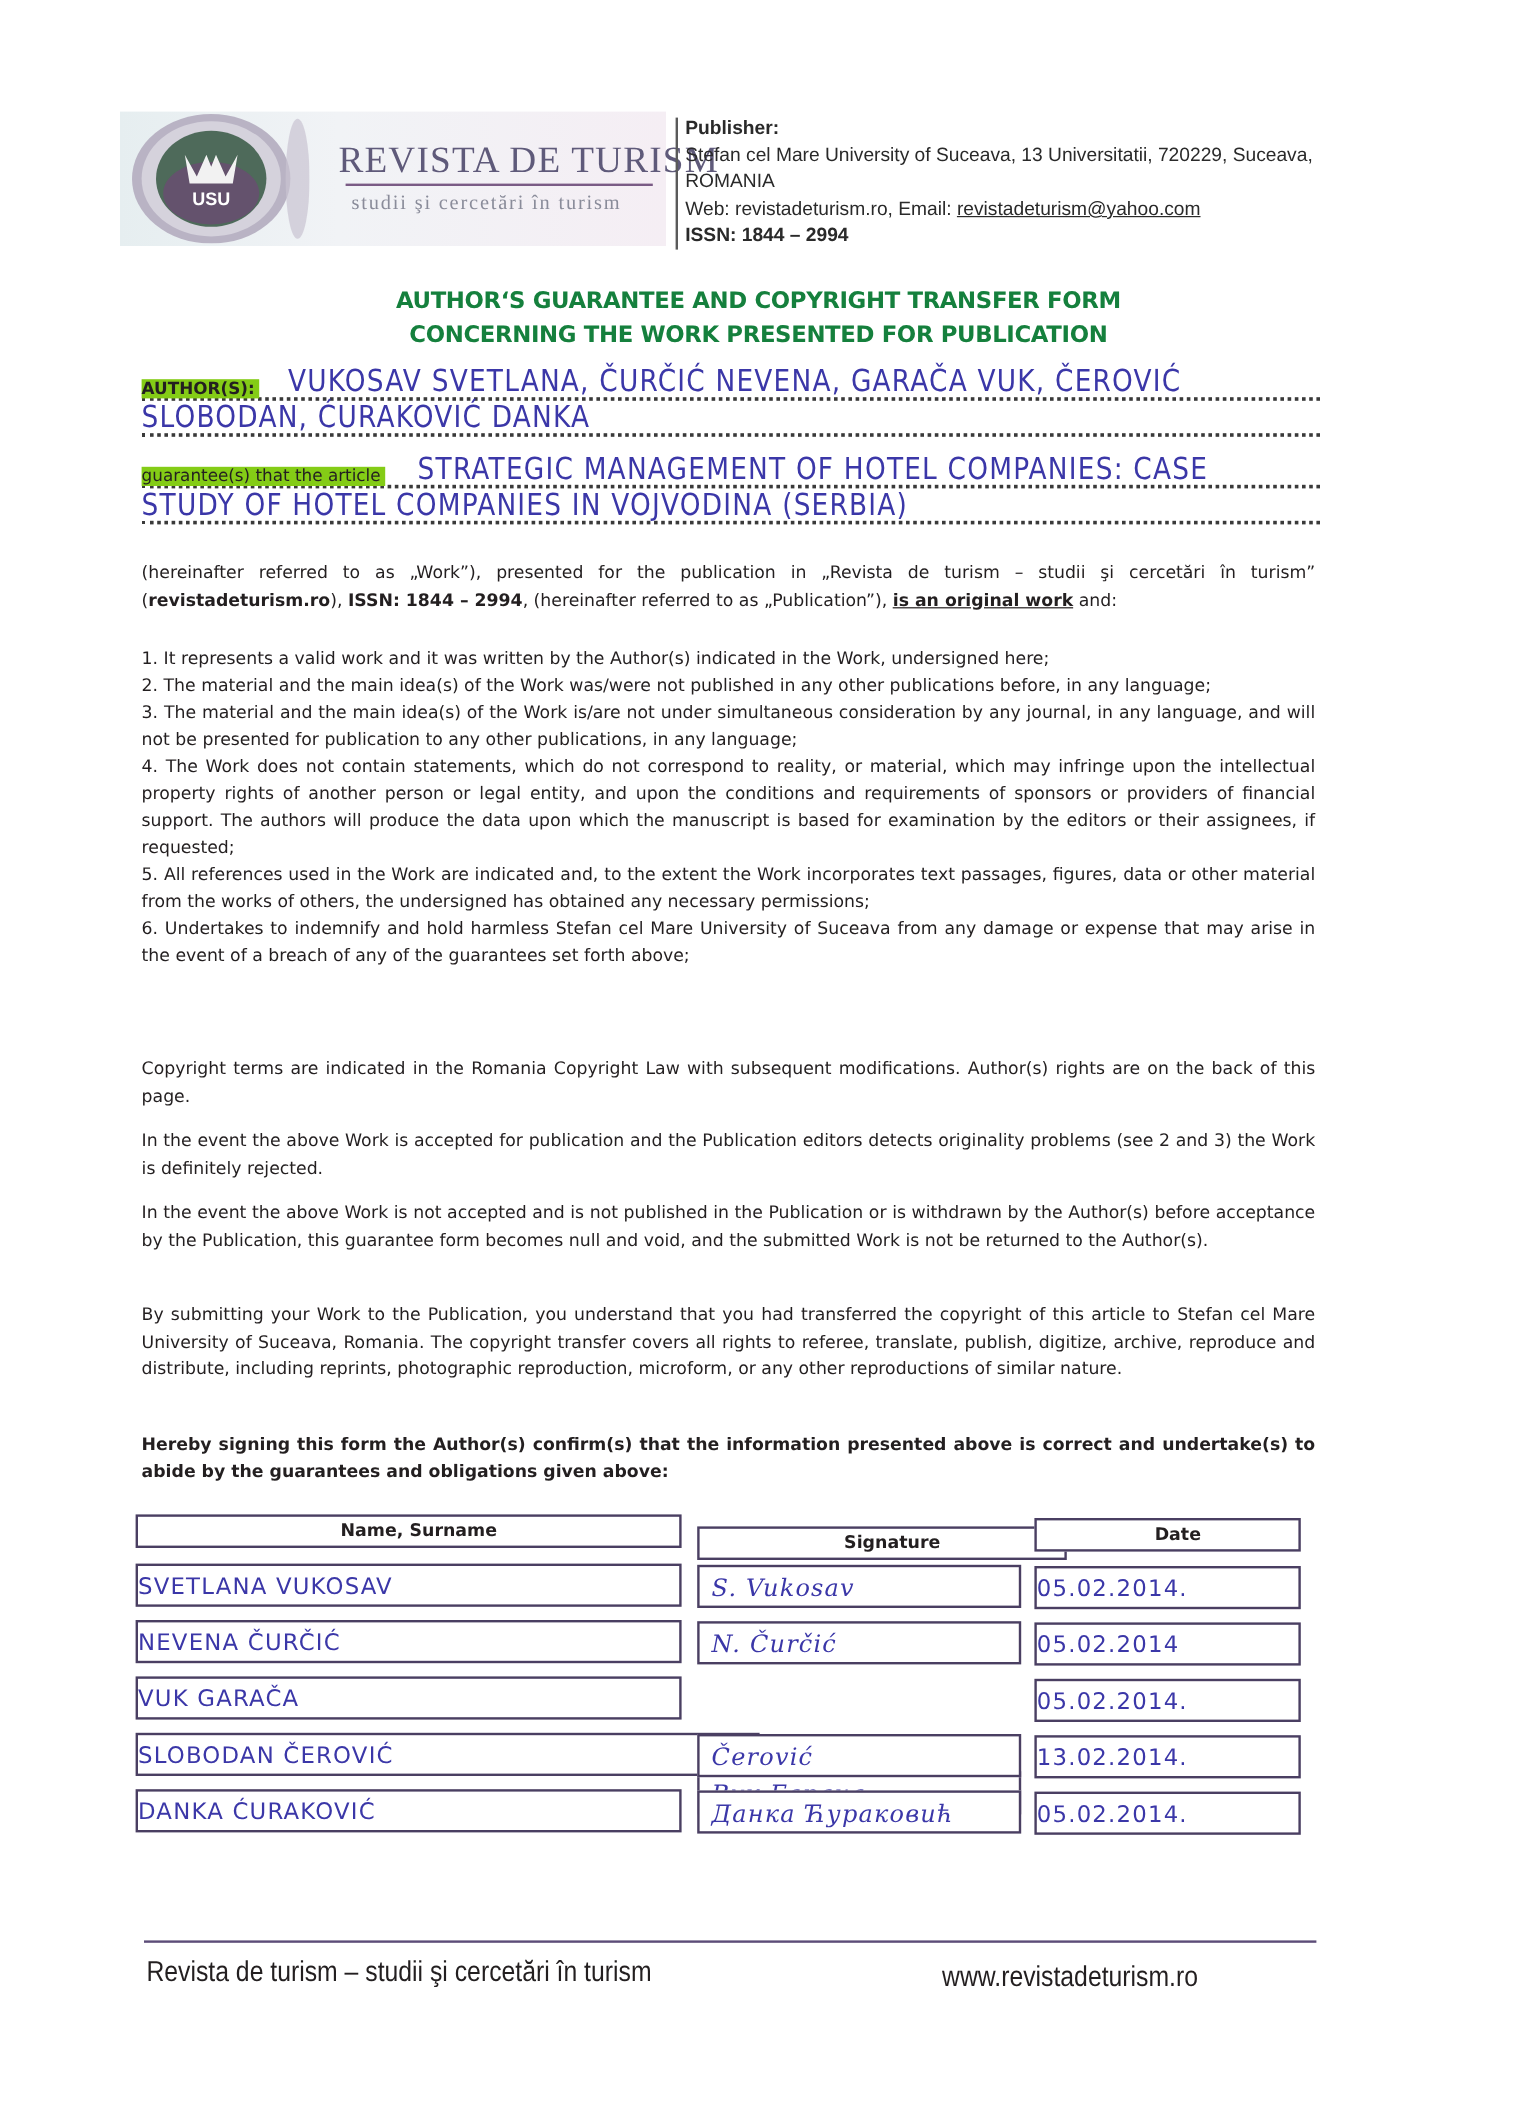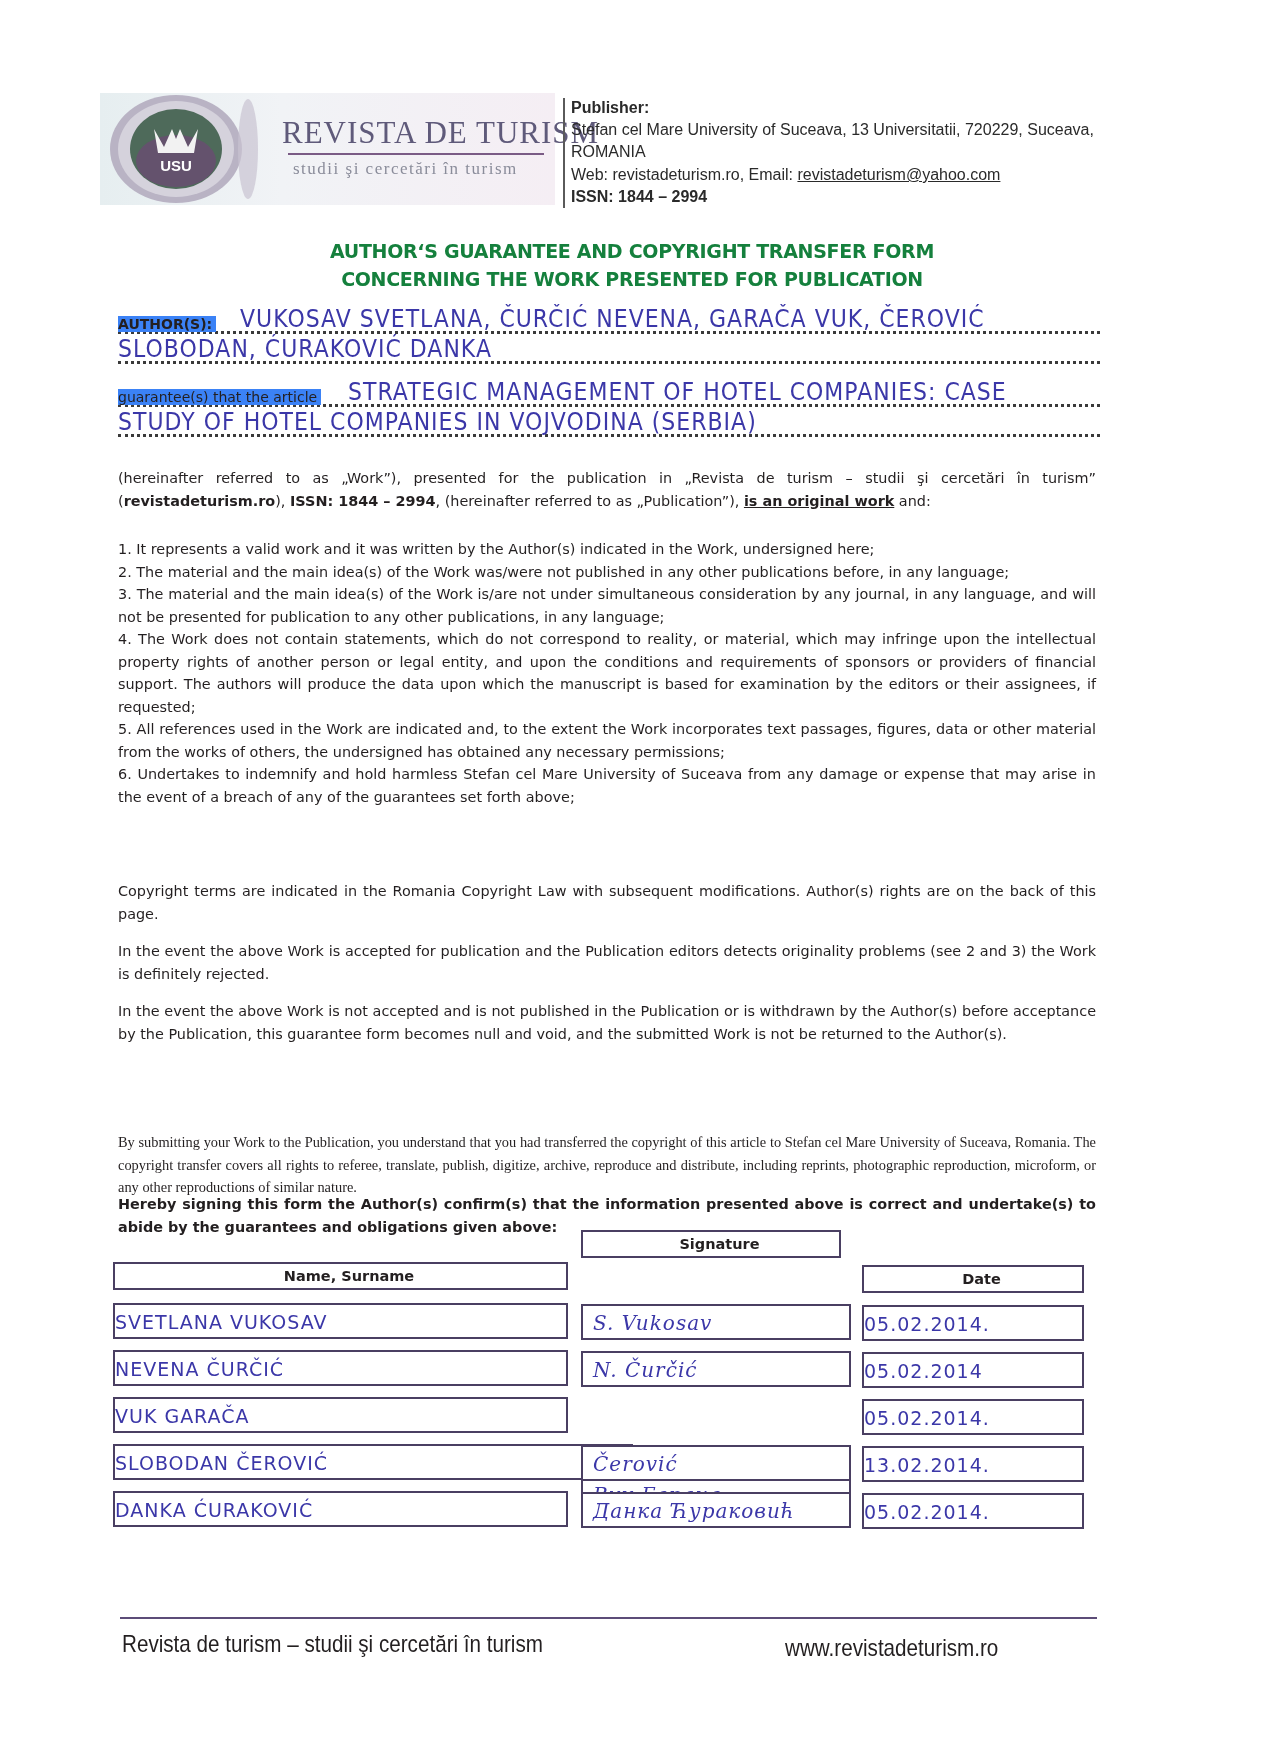--- a/index.html
+++ b/index.html
@@ -29,21 +29,21 @@
   .pub { left: 571px; font-size: 16px; line-height: 22px; white-space: nowrap; color: #2a2a2a;
          font-family: "Liberation Sans Narrow", "Liberation Sans", sans-serif; transform-origin: left top; }
   .pub.b { font-weight: bold; }
   .pub .ul { text-decoration: underline; }
   
   .title { left: 0; width: 1264px; text-align: center; font-family: "DejaVu Sans", sans-serif;
            font-weight: bold; font-size: 19px; color: #15803d; letter-spacing: -0.3px; }
   
   .field-row { left: 118px; width: 982px; height: 30px; }
   .dots { position: absolute; left: 0; right: 0; bottom: 0; border-bottom: 3px dotted #3a3a3a; height: 0; }
-  .lab { position: absolute; bottom: 2px; font-family: "DejaVu Sans", sans-serif; font-size: 14px; background: #3b82f6; padding-right: 4px; }
+  .lab { position: absolute; bottom: 2px; font-family: "DejaVu Sans", sans-serif; font-size: 14px; background: #84cc16; padding-right: 4px; }
   .lab.b { font-weight: bold; }
   .hw { position: absolute; bottom: 1px; font-family: "DejaVu Sans", sans-serif; font-size: 22px;
         color: #3b37a8; letter-spacing: 1px; white-space: nowrap; transform: scaleY(1.15); transform-origin: left bottom; }
   
   .para { left: 118px; width: 978px; font-family: "DejaVu Sans", sans-serif; font-size: 14.4px;
           line-height: 22.5px; color: #231f20; text-align: justify; }
   .para b { font-weight: bold; }
   .para .ul { text-decoration: underline; font-weight: bold; }
   .para p { margin: 0; }
   
@@ -121,29 +121,29 @@
 
 <div class="abs para" style="top:880px;">
     <p>Copyright terms are indicated in the Romania Copyright Law with subsequent modifications. Author(s) rights are on the back of this page.</p>
   </div>
 <div class="abs para" style="top:940px;">
     <p>In the event the above Work is accepted for publication and the Publication editors detects originality problems (see 2 and 3) the Work is definitely rejected.</p>
   </div>
 <div class="abs para" style="top:1000px;">
     <p>In the event the above Work is not accepted and is not published in the Publication or is withdrawn by the Author(s) before acceptance by the Publication, this guarantee form becomes null and void, and the submitted Work is not be returned to the Author(s).</p>
   </div>
-<div class="abs para" style="top:1131px;font-family:Liberation Serif, serif;">
+<div class="abs para" style="top:1085px;">
     <p>By submitting your Work to the Publication, you understand that you had transferred the copyright of this article to Stefan cel Mare University of Suceava, Romania. The copyright transfer covers all rights to referee, translate, publish, digitize, archive, reproduce and distribute, including reprints, photographic reproduction, microform, or any other reproductions of similar nature.</p>
   </div>
 <div class="abs para" style="top:1193px; font-weight:bold;">
     <p>Hereby signing this form the Author(s) confirm(s) that the information presented above is correct and undertake(s) to abide by the guarantees and obligations given above:</p>
   </div>
 
 <div class="abs cell hcell" style="left:113px; top:1262px; width:455px;">Name, Surname</div>
-<div class="abs cell hcell" style="left:581px; top:1230px; width:260px;">Signature</div>
+<div class="abs cell hcell" style="left:581px; top:1272px; width:308px;">Signature</div>
 <div class="abs cell hcell" style="left:862px; top:1265px; width:222px;">Date</div>
 
 <div id="rows">
     <div class="abs cell rcell" style="left: 113px; top: 1303px; width: 455px;">SVETLANA VUKOSAV</div>
     <div class="abs cell rcell sig" style="left: 581px; top: 1304px; width: 270px;">S. Vukosav</div>
     <div class="abs cell rcell" style="left: 862px; top: 1305px; width: 222px;">05.02.2014.</div>
     <div class="abs cell rcell" style="left: 113px; top: 1350px; width: 455px;">NEVENA ČURČIĆ</div>
     <div class="abs cell rcell sig" style="left: 581px; top: 1351px; width: 270px;">N. Čurčić</div>
     <div class="abs cell rcell" style="left: 862px; top: 1352px; width: 222px;">05.02.2014</div>
     <div class="abs cell rcell" style="left: 113px; top: 1397px; width: 455px;">VUK GARAČA</div>

